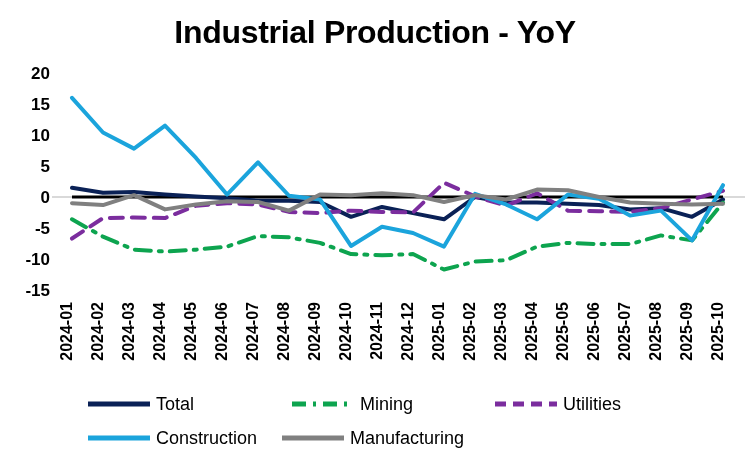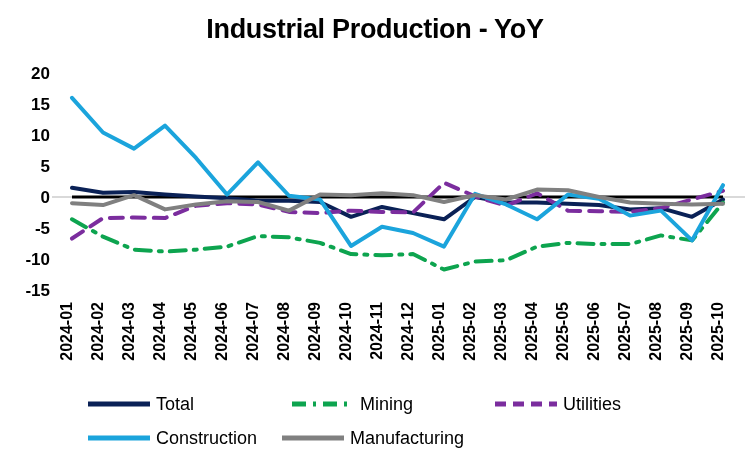--- a/index.html
+++ b/index.html
@@ -18,21 +18,21 @@
     position: relative;
     width: 750px;
     height: 466px;
   }
   .chart-title {
     position: absolute;
     top: 14px;
     left: 0;
     width: 750px;
     text-align: center;
-    font-size: 27px;
+    font-size: 32px;
     font-weight: bold;
     letter-spacing: -0.3px;
     color: #000000;
   }
   svg.plot {
     position: absolute;
     top: 0;
     left: 0;
   }
   .tick-y {

